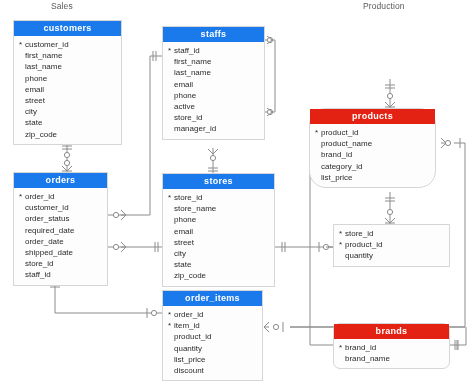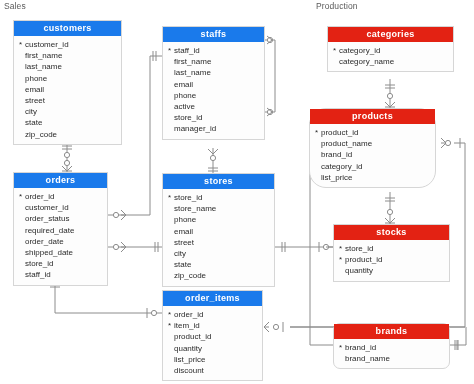--- a/index.html
+++ b/index.html
@@ -10,20 +10,21 @@
     overflow:hidden;
     position:relative;
   }
   #canvas{position:absolute;left:0;top:0;width:474px;height:384px;}
   .schema-label{
     position:absolute;
     font-size:8.5px;
     color:#5a5a5a;
     letter-spacing:.1px;
     white-space:nowrap;
+    margin-left:47px;
   }
   .entity{
     position:absolute;
     background:#fdfdfd;
     border:1px solid #d6d6d6;
     box-sizing:border-box;
     z-index:3;
   }
   .entity-title{
     height:15px;
@@ -255,41 +256,33 @@
     <ul class="cols">
       <li class="col"><span class="pk">*</span><span>order_id</span></li>
       <li class="col"><span class="pk">*</span><span>item_id</span></li>
       <li class="col"><span class="pk blank">*</span><span>product_id</span></li>
       <li class="col"><span class="pk blank">*</span><span>quantity</span></li>
       <li class="col"><span class="pk blank">*</span><span>list_price</span></li>
       <li class="col"><span class="pk blank">*</span><span>discount</span></li>
     </ul>
   </div>
 
-  <div class="entity production" style="left:327px;top:26px;width:127px;">
-    <div class="entity-title">categories</div>
-    <ul class="cols">
-      <li class="col"><span class="pk">*</span><span>category_id</span></li>
-      <li class="col"><span class="pk blank">*</span><span>category_name</span></li>
-    </ul>
-  </div>
 
   <div class="entity production" style="left:309px;top:108px;width:127px;border-radius:17px;">
     <div class="entity-title">products</div>
     <ul class="cols">
       <li class="col"><span class="pk">*</span><span>product_id</span></li>
       <li class="col"><span class="pk blank">*</span><span>product_name</span></li>
       <li class="col"><span class="pk blank">*</span><span>brand_id</span></li>
       <li class="col"><span class="pk blank">*</span><span>category_id</span></li>
       <li class="col"><span class="pk blank">*</span><span>list_price</span></li>
     </ul>
   </div>
 
   <div class="entity production" style="left:333px;top:224px;width:117px;">
-    <div class="entity-title">stocks</div>
     <ul class="cols">
       <li class="col"><span class="pk">*</span><span>store_id</span></li>
       <li class="col"><span class="pk">*</span><span>product_id</span></li>
       <li class="col"><span class="pk blank">*</span><span>quantity</span></li>
     </ul>
   </div>
 
   <div class="entity production" style="left:333px;top:323px;width:117px;border-radius:7px;">
     <div class="entity-title">brands</div>
     <ul class="cols">

